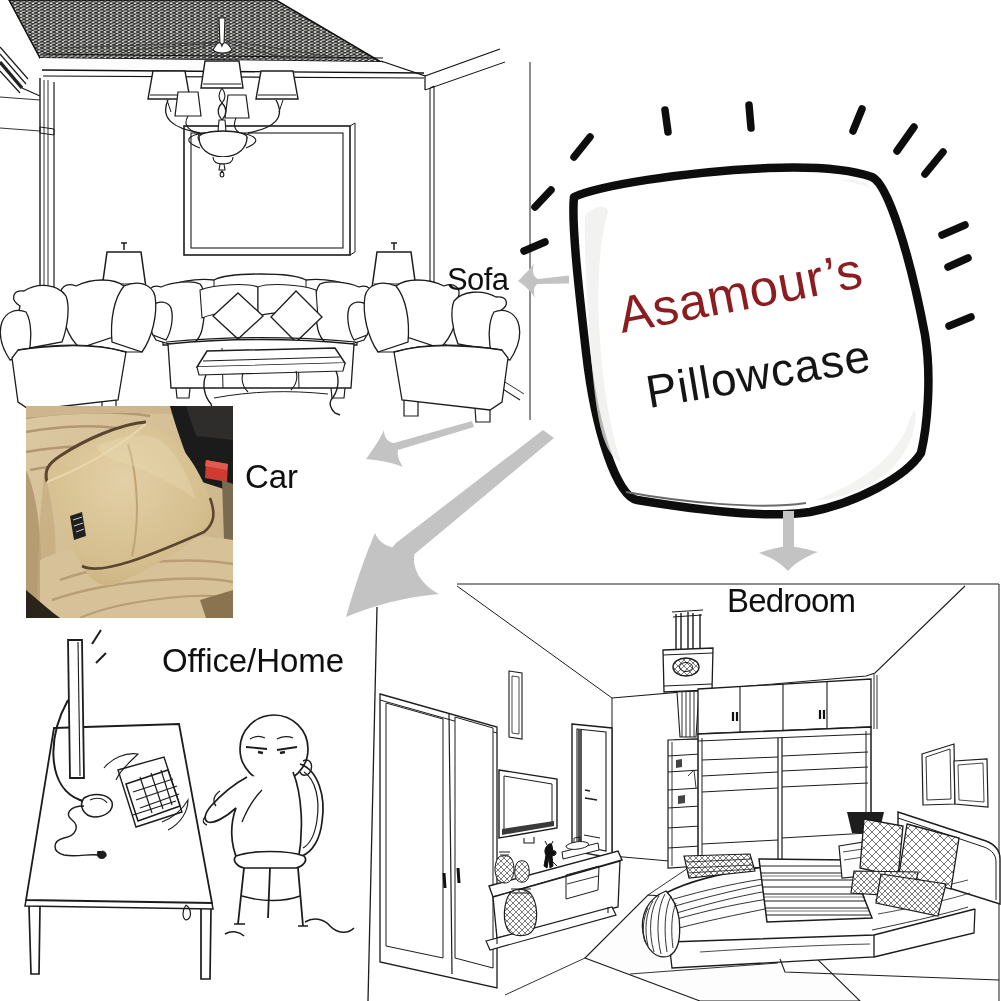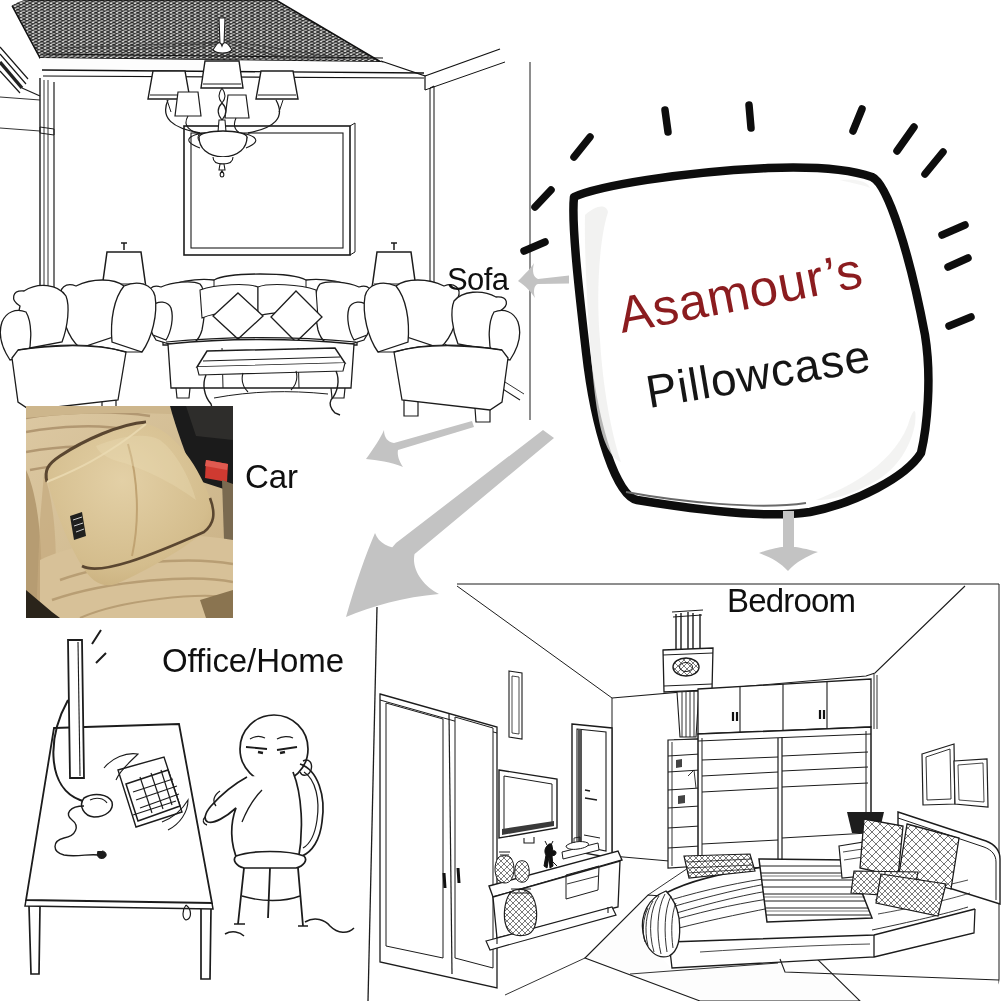--- a/index.html
+++ b/index.html
@@ -1,17 +1,17 @@
 <!DOCTYPE html>
 <html><head>
 <meta charset="utf-8">
 <style>
 html,body{margin:0;padding:0;background:#fff;}
 #stage{position:relative;width:1001px;height:1001px;background:#fff;overflow:hidden;
-font-family:"Liberation Sans", sans-serif;border-radius:29px;}
+font-family:"Liberation Sans", sans-serif;}
 svg{position:absolute;left:0;top:0;}
 </style>
 </head>
 <body>
 <div id="stage">
 <svg width="1001" height="1001" viewBox="0 0 1001 1001">
 <defs>
 <pattern id="ceil" width="6" height="3.2" patternUnits="userSpaceOnUse">
 <rect width="6" height="3.2" fill="#e2e2e0"></rect>
 <path d="M0,0 L6,3.2 M0,3.2 L6,0" stroke="#1e1e1e" stroke-width="0.95"></path>

